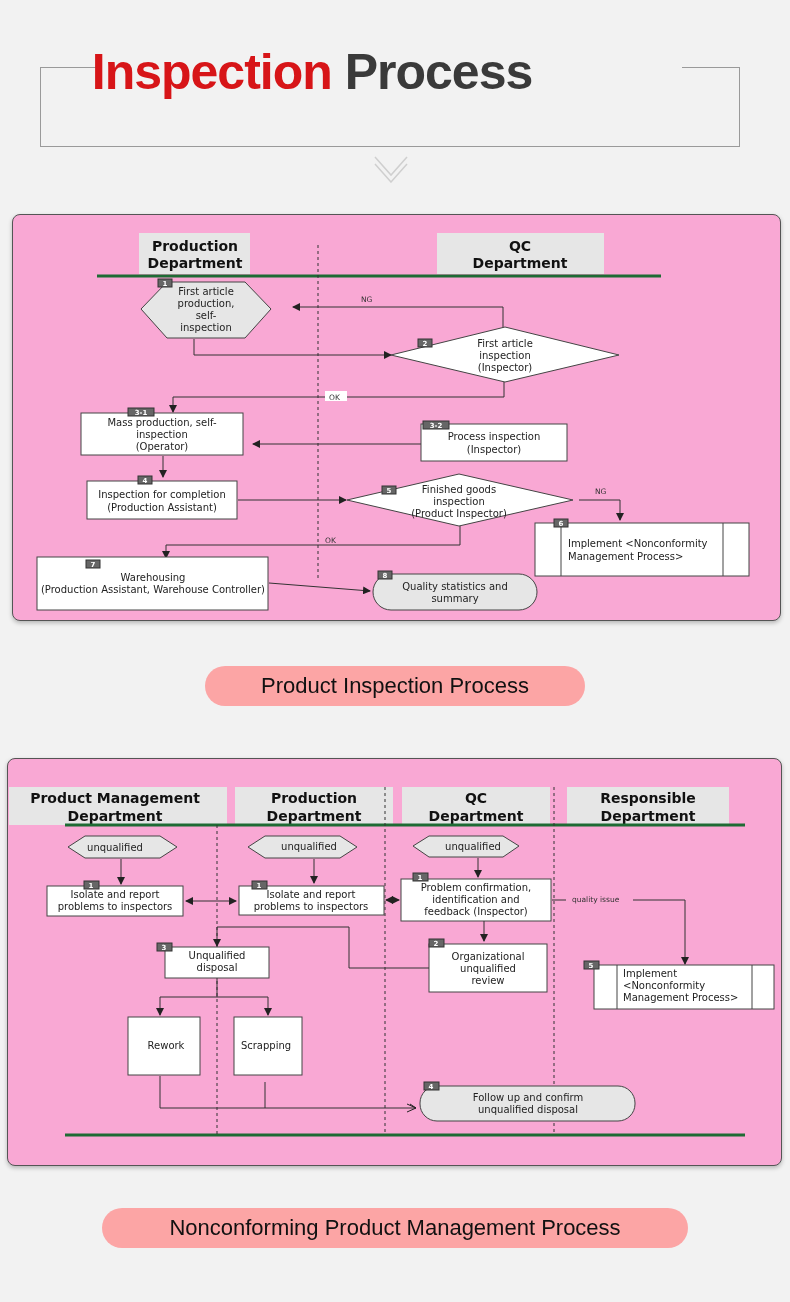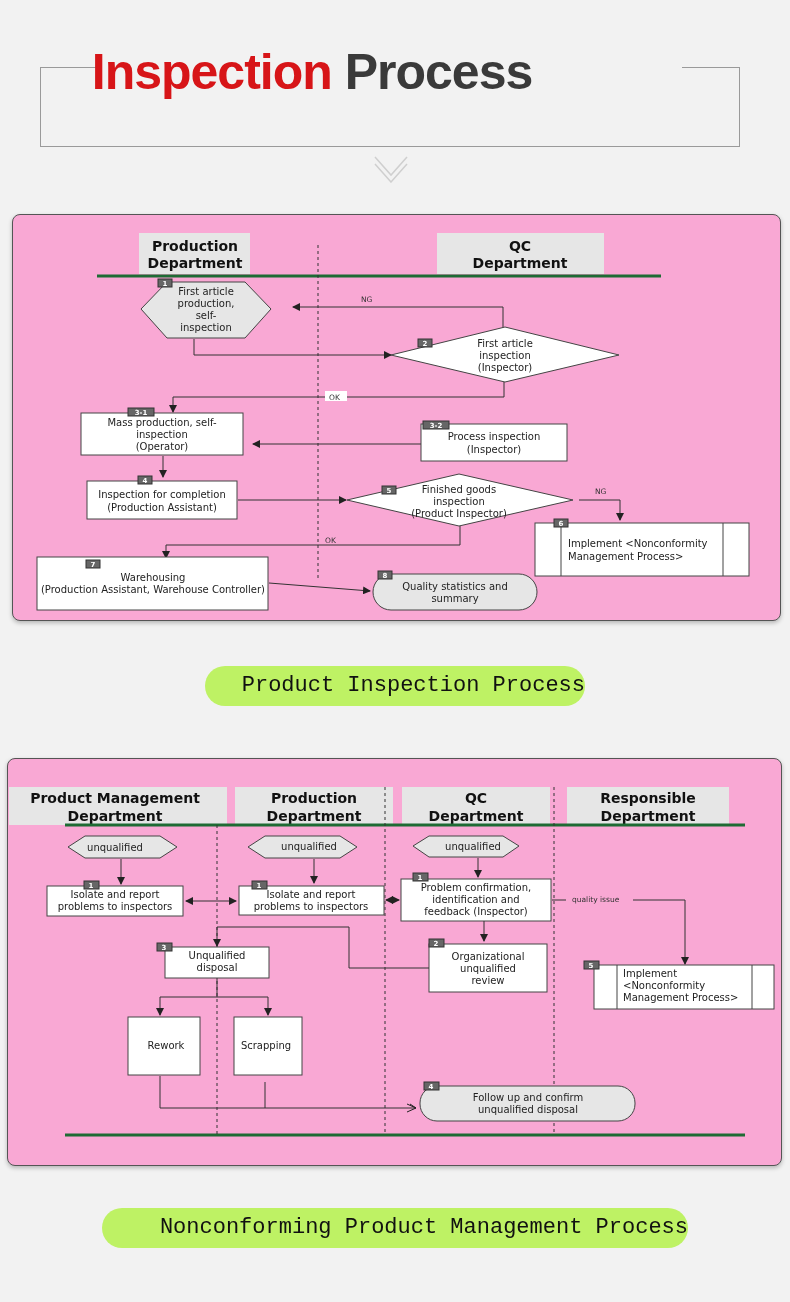--- a/index.html
+++ b/index.html
@@ -20,22 +20,22 @@
   }
   .main-title .red { color: #d71518; }
   .main-title .dark { color: #3a3a3a; }
   .chev { position: absolute; left: 373px; top: 153px; }
   .card {
     position: absolute; background: #f9a8d4; border: 1px solid #555; border-radius: 8px;
     box-shadow: 0 2px 4px rgba(0,0,0,0.25);
   }
   .card svg { position: absolute; left: 0; top: 0; }
   .pill {
-    position: absolute; background: #bef264; border-radius: 22px; text-align: right;
-    color: #111; font-family: Liberation Mono, monospace;
+    position: absolute; background: #fca5a5; border-radius: 22px; text-align: center;
+    color: #111; font-family: Liberation Sans, sans-serif;
   }
   svg text { font-family: "DejaVu Sans", sans-serif; fill: #222; }
   .hdr { font-family: "DejaVu Sans", sans-serif; font-weight: bold; font-size: 14px; fill: #111; }
   .lbl { font-size: 10px; fill: #222; }
   .small { font-size: 7.5px; fill: #333; }
   .badge-t { font-size: 7px; fill: #fff; font-weight: bold; }
 </style>
 </head>
 <body>
 

